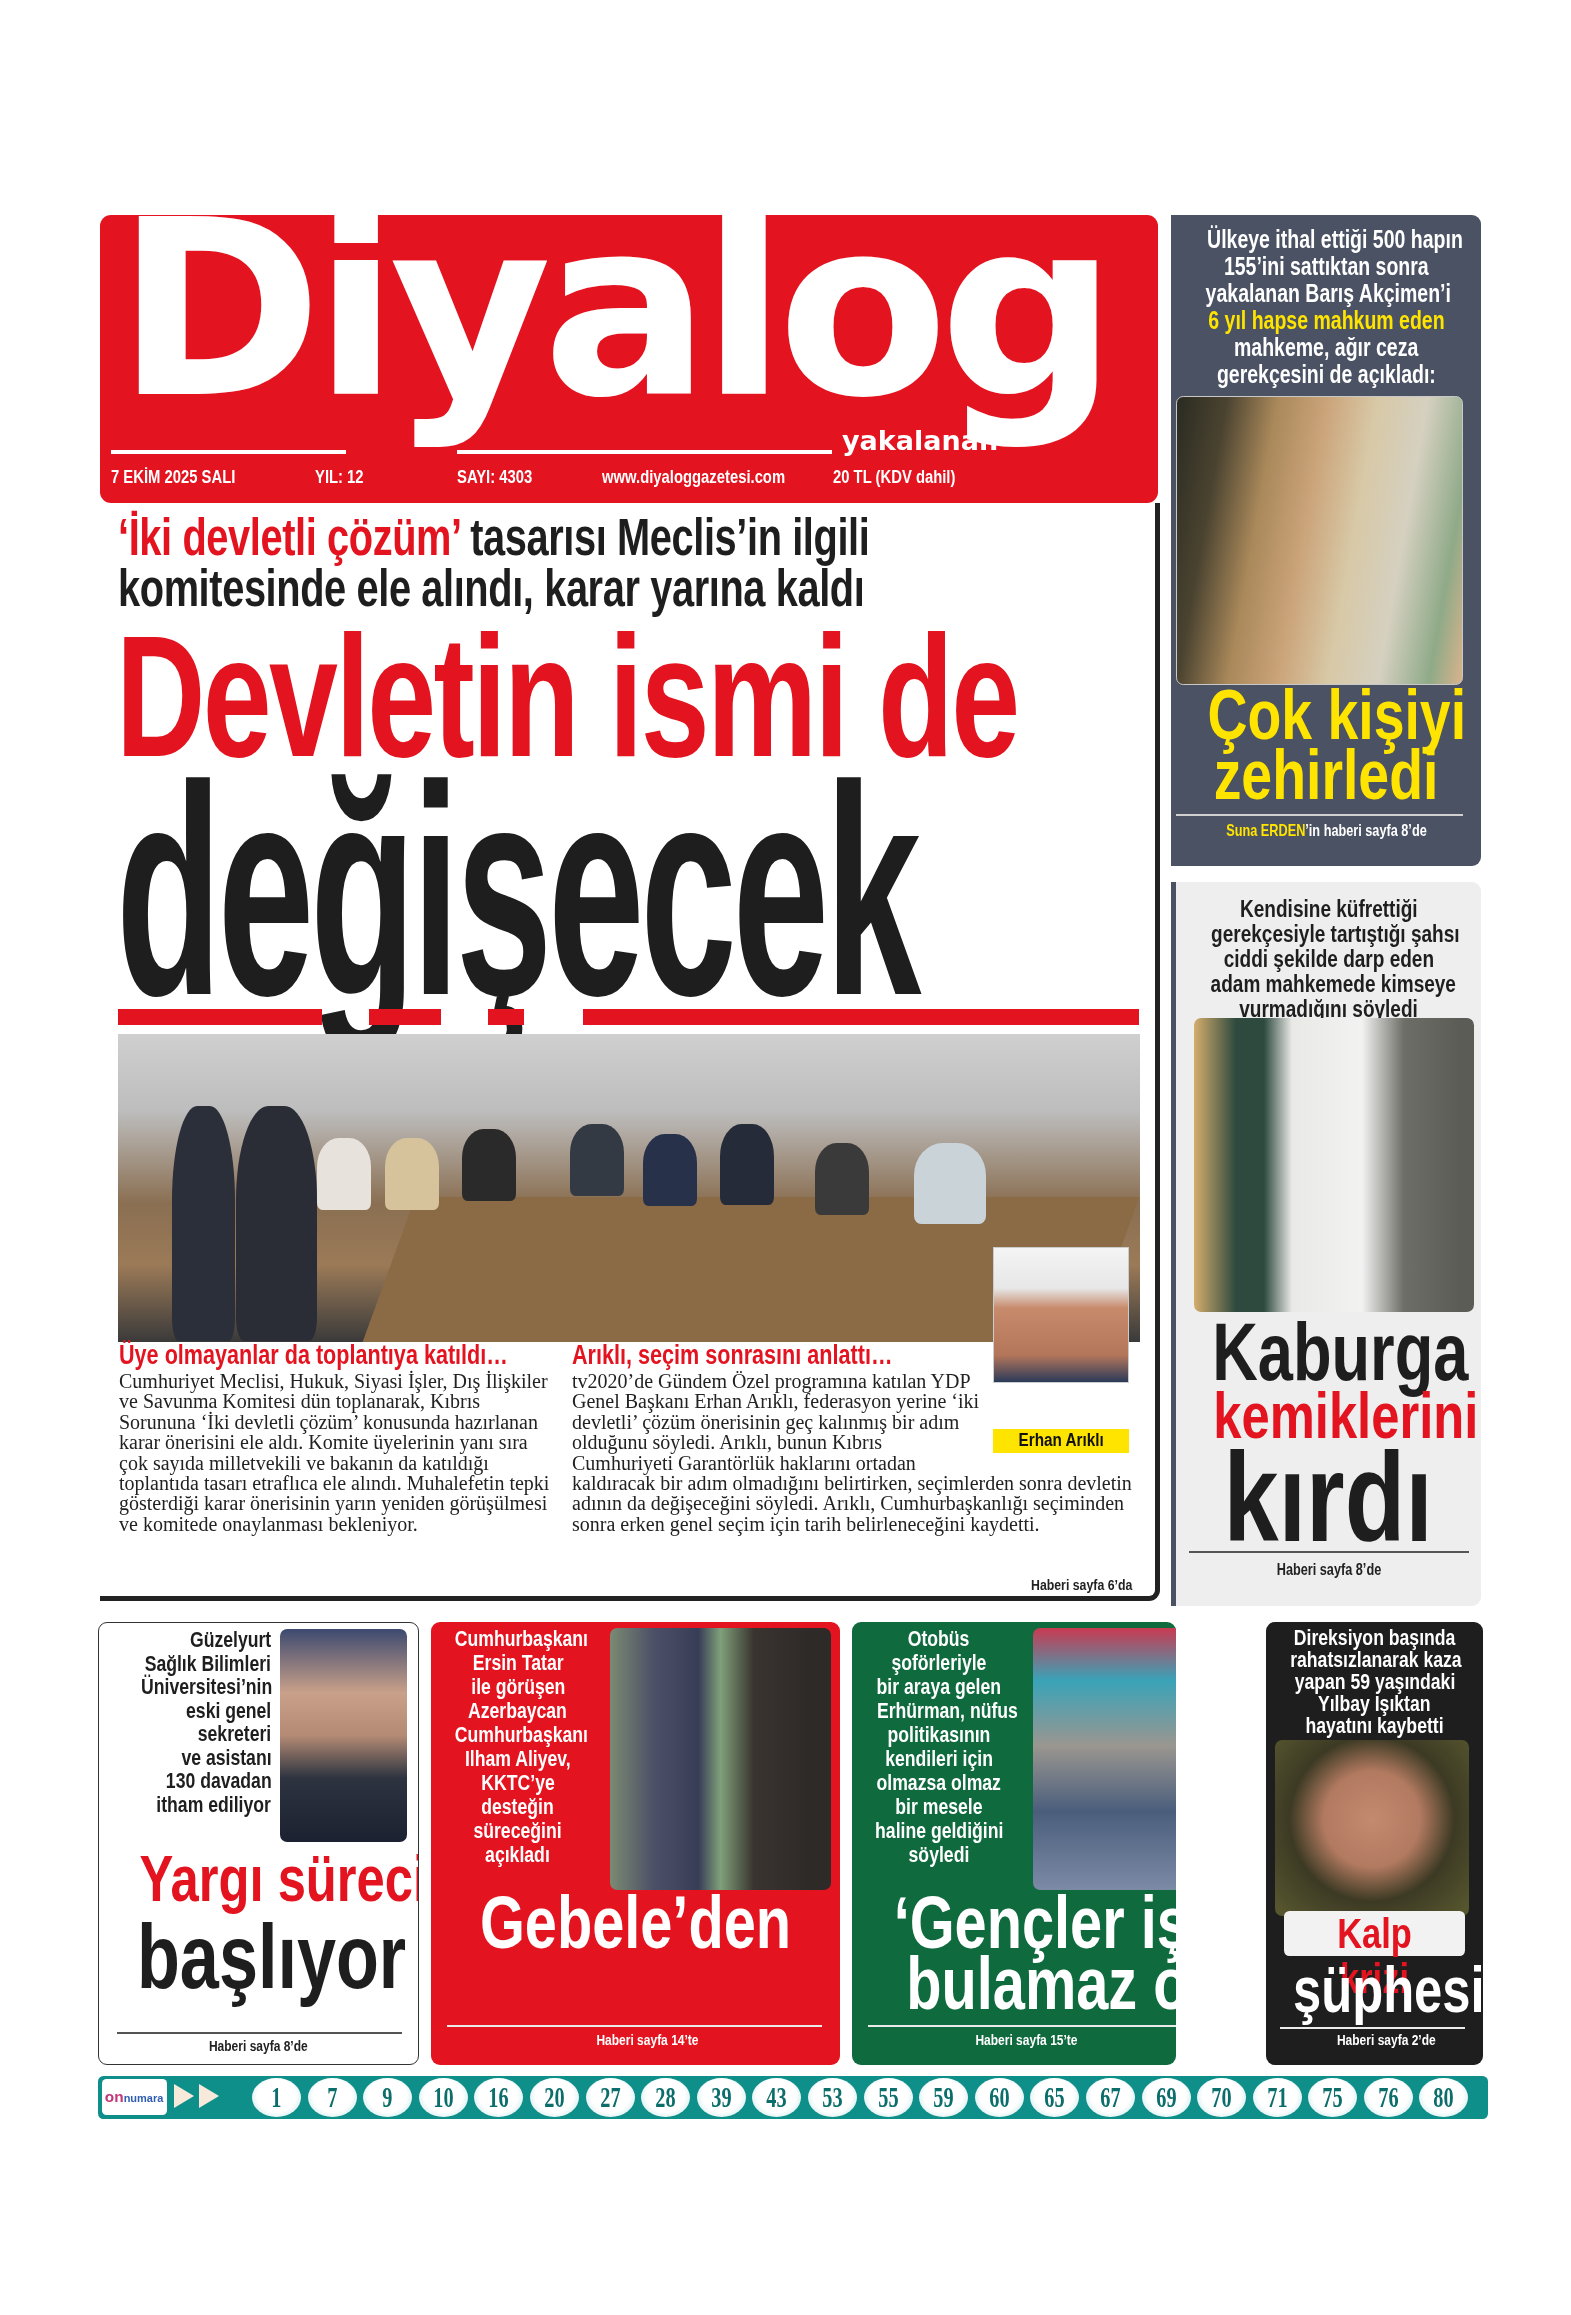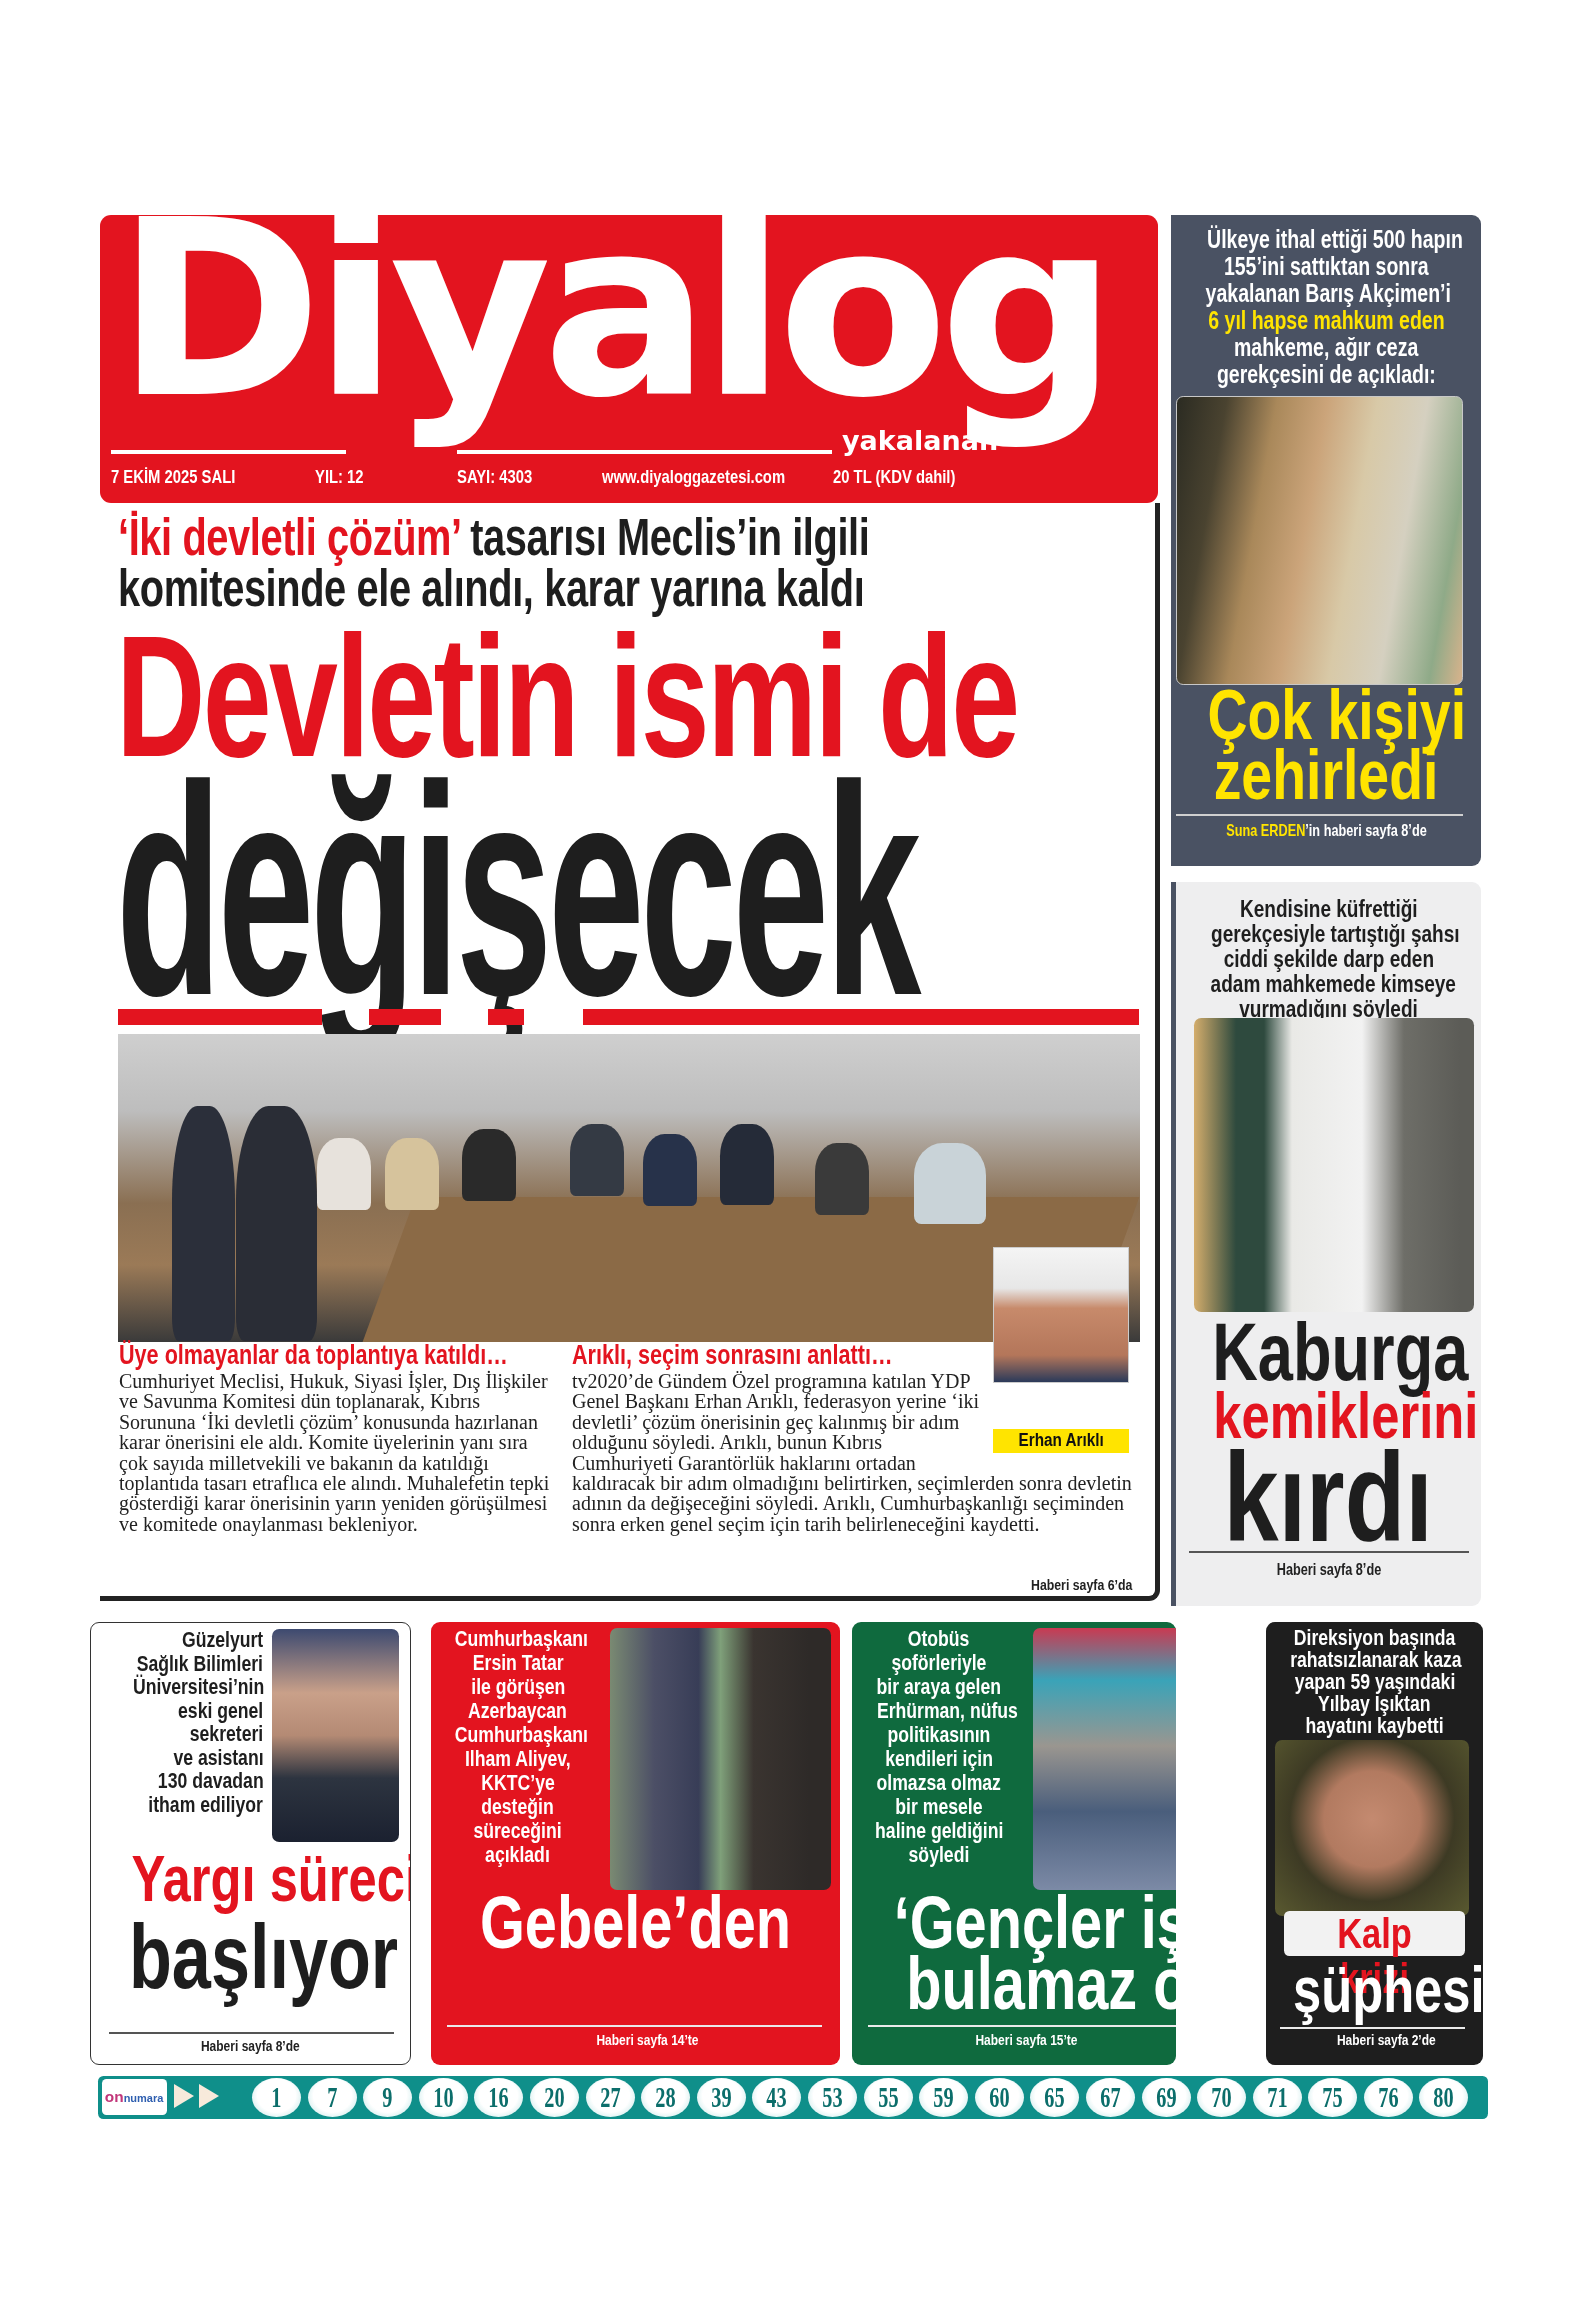--- a/index.html
+++ b/index.html
@@ -55,21 +55,21 @@
   .side2 .ph { position: absolute; left: 18px; top: 136px; width: 280px; height: 294px; border-radius: 7.2px;
     background: linear-gradient(90deg, #d4ad6c 0%, #2e4a3e 15%, #2e4a3e 25%, #e9e9e6 35%, #f2f2f2 60%, #6e6e68 75%, #5c5c57 95%); }
   .side2 .big1 { top: 434px; font-size: 81px; line-height: 72px; color: #1e1e1e; }
   .side2 .big2 { top: 502px; font-size: 65px; line-height: 63px; color: #e3141f; }
   .side2 .big3 { top: 561px; font-size: 127px; line-height: 109px; color: #1e1e1e; }
   .side2 .rule { position: absolute; left: 12.7px; top: 669px; width: 280px; height: 1.8px; background: #555; }
   .side2 .credit { top: 678px; font-size: 16.3px; color: #222; }
 
   
   .bbox { top: 1622px; height: 443px; border-radius: 9px; overflow: hidden; }
-  .b1 { left: 90px; width: 321px; background: #fff; border: 1.8px solid #333; }
+  .b1 { left: 98px; width: 321px; background: #fff; border: 1.8px solid #333; }
   .b2 { left: 431px; width: 409px; background: #e3141f; }
   .b3 { left: 852px; width: 324px; background: #0f6a3e; }
   .b4 { left: 1266px; width: 217px; background: #1e1e1e; }
 
   .b1 .intro { position: absolute; left: 5.4px; top: 5.4px; width: 167px; text-align: right; font-weight: bold; font-size: 22.6px; line-height: 23.5px; color: #1e1e1e; }
   .rtext { display: inline-block; transform: scaleX(0.78); transform-origin: right top; white-space: nowrap; }
   .b1 .ph { position: absolute; left: 181px; top: 6.3px; width: 127px; height: 213px; border-radius: 7.2px; background: linear-gradient(180deg,#3d4a70 0%, #c9a089 30%, #b48a74 50%, #2d3440 70%, #1b2130 100%); }
   .b1 .big1 { position: absolute; left: 0; width: 100%; top: 224px; text-align: center; font-weight: bold; font-size: 65px; line-height: 63px; color: #e3141f; }
   .b1 .big2 { position: absolute; left: 0; width: 100%; top: 289px; text-align: left; font-weight: bold; font-size: 90px; line-height: 90px; color: #1e1e1e; }
   .b1 .rule { position: absolute; left: 18px; top: 409px; width: 285px; height: 1.8px; background: #555; }

